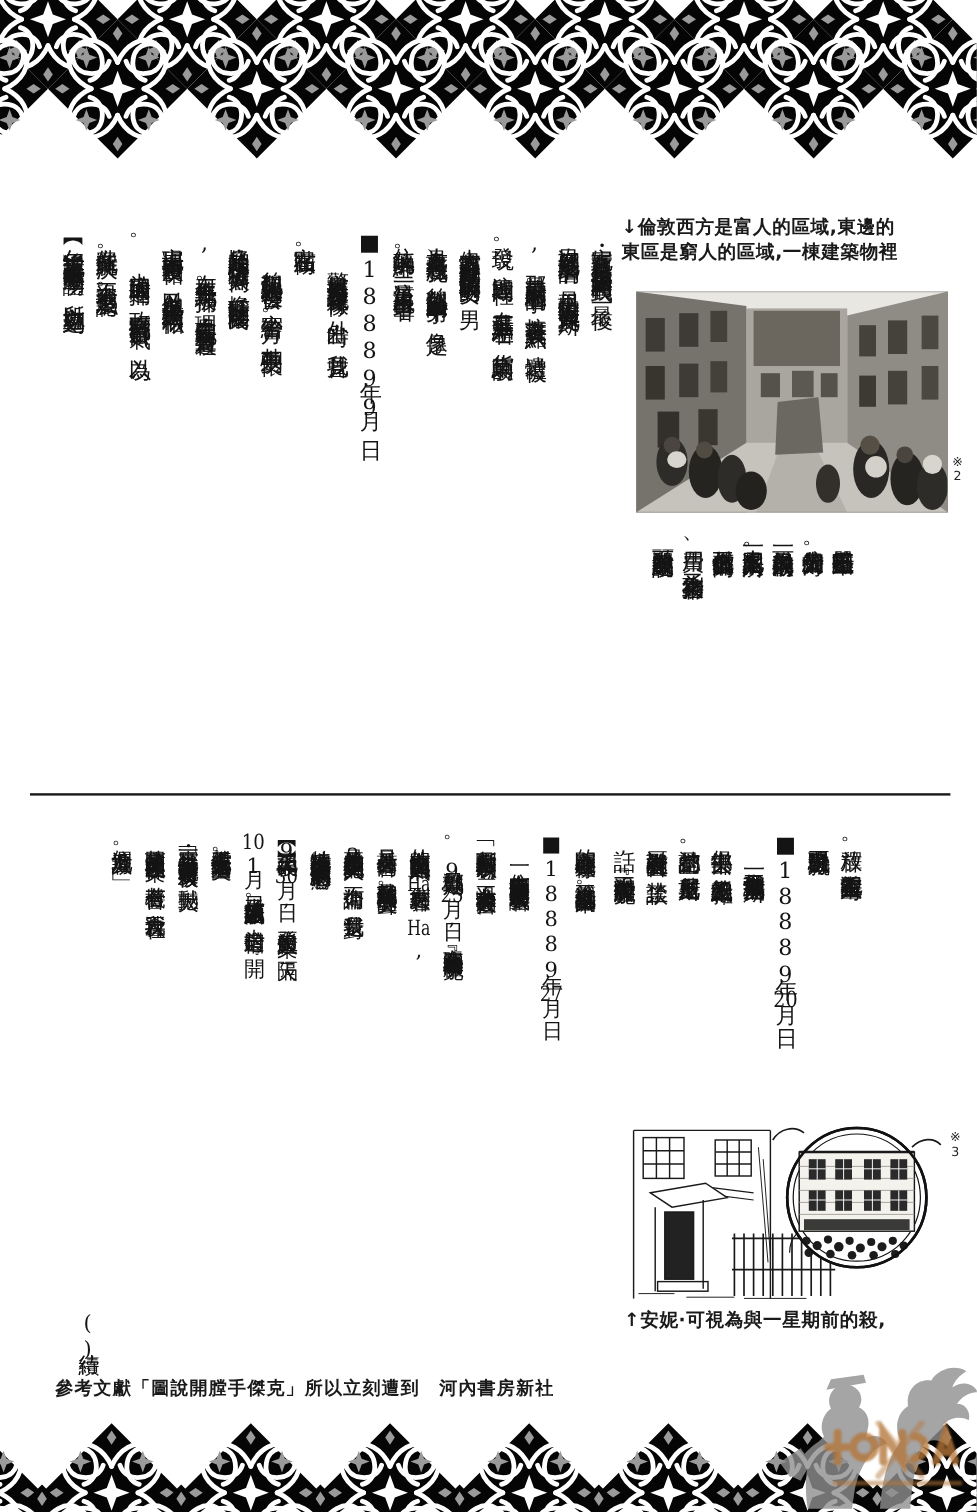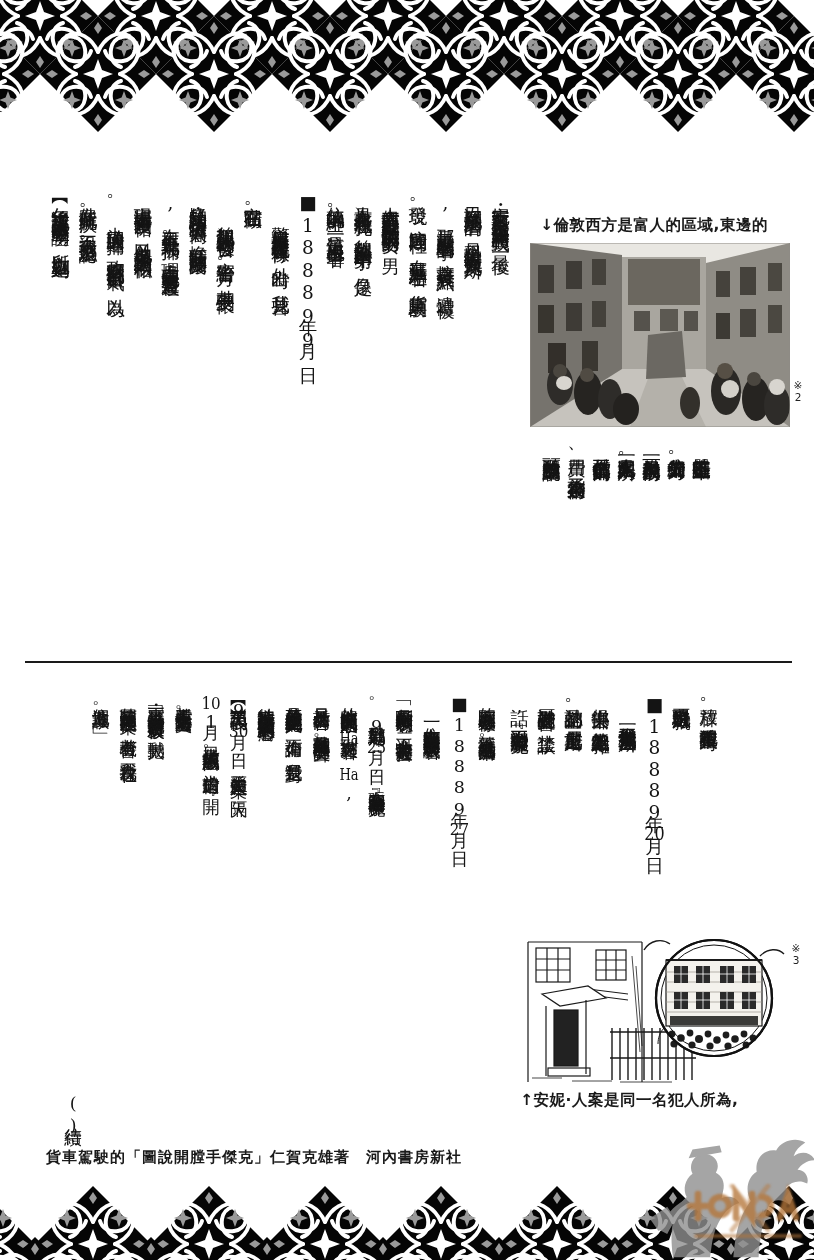--- a/index.html
+++ b/index.html
@@ -68,22 +68,23 @@
       <use href="#tile" x="98" y="74"></use>
       <use href="#tile" x="214" y="74"></use>
     <use href="#tile" x="330" y="74"></use>
       <use href="#tile" x="446" y="74"></use>
       <use href="#tile" x="562" y="74"></use>
     <use href="#tile" x="678" y="74"></use>
       <use href="#tile" x="794" y="74"></use>
   </svg>
 </div>
 
-<div class="caption" style="left:540px;top:179px;width:254px;margin-top:36px;">
+<div class="caption" style="left:518px;top:179px;width:254px;">
   <div>↓倫敦西方是富人的區域,東邊的</div>
+  <div>東區是窮人的區域,一棟建築物裡</div>
 </div>
 
 <div class="abs" style="left:530px;top:243px;">
   <svg width="260" height="184" viewBox="0 0 260 184">
     <rect width="260" height="184" fill="#dcdad5"></rect>
     <rect x="0" y="0" width="260" height="52" fill="#e9e7e2"></rect>
     <rect x="92" y="14" width="84" height="116" fill="#a9a69f"></rect>
     <rect x="98" y="16" width="72" height="46" fill="#6b675f"></rect>
     <rect x="104" y="68" width="16" height="20" fill="#55524c"></rect>
     <rect x="130" y="66" width="18" height="22" fill="#5c5952"></rect>
@@ -250,24 +251,24 @@
           <circle cx="222" cy="109" r="3.4"></circle>
       </g>
       <path d="M140,92 C136,96 134,102 134,108" stroke="#1a1a1a" stroke-width="1" fill="none"></path>
     </g>
     <circle cx="190" cy="62" r="58" fill="none" stroke="#111" stroke-width="2.2"></circle>
   </svg>
 </div>
 <div class="refmark" style="left:790px;top:942px;">※3</div>
 
 <div class="caption" style="left:520px;top:1090px;width:268px;">
-  <div>↑安妮·人案是同一名犯人所為,</div>
-</div>
-
-<div class="refline">貨車駕駛的「圖說開膛手傑克」仁賀克雄著　河內書房新社</div>
+  <div>↑安妮·可視為與一星期前的殺,</div>
+</div>
+
+<div class="refline">參考文獻「圖說開膛手傑克」所以立刻遭到　河內書房新社</div>
 
 <div class="abs" style="left:0;top:1182px;">
   <svg width="814" height="78" viewBox="0 0 814 78">
     <use href="#tile" x="-23" y="62"></use>
       <use href="#tile" x="93" y="62"></use>
       <use href="#tile" x="209" y="62"></use>
     <use href="#tile" x="325" y="62"></use>
       <use href="#tile" x="441" y="62"></use>
       <use href="#tile" x="557" y="62"></use>
     <use href="#tile" x="673" y="62"></use>

